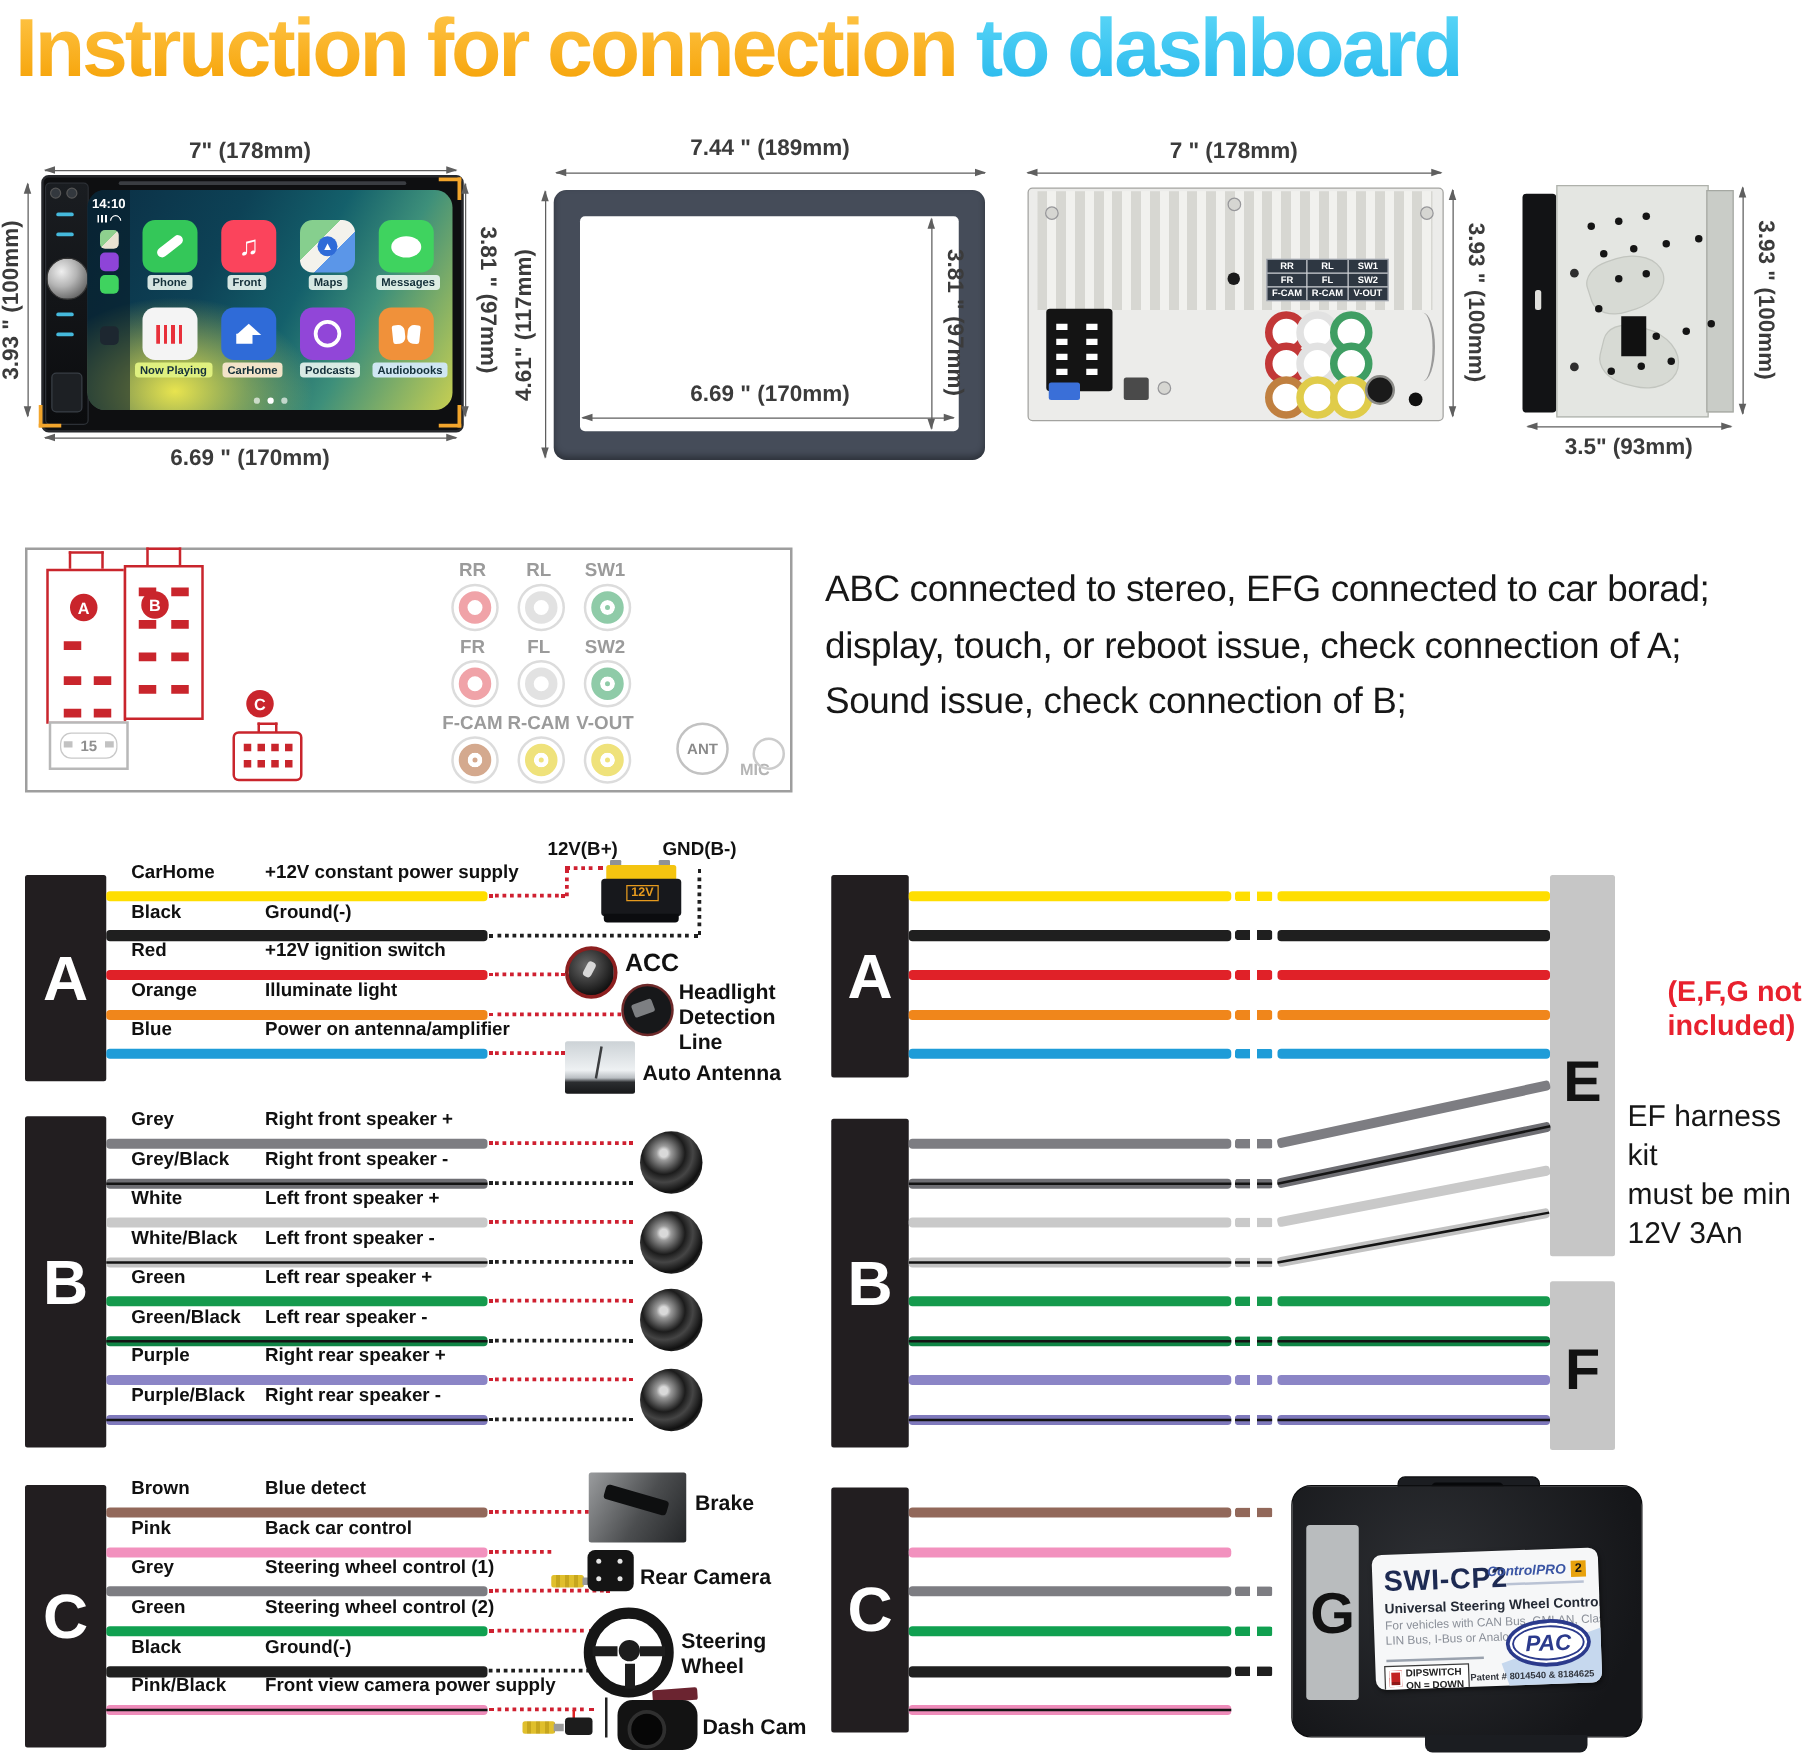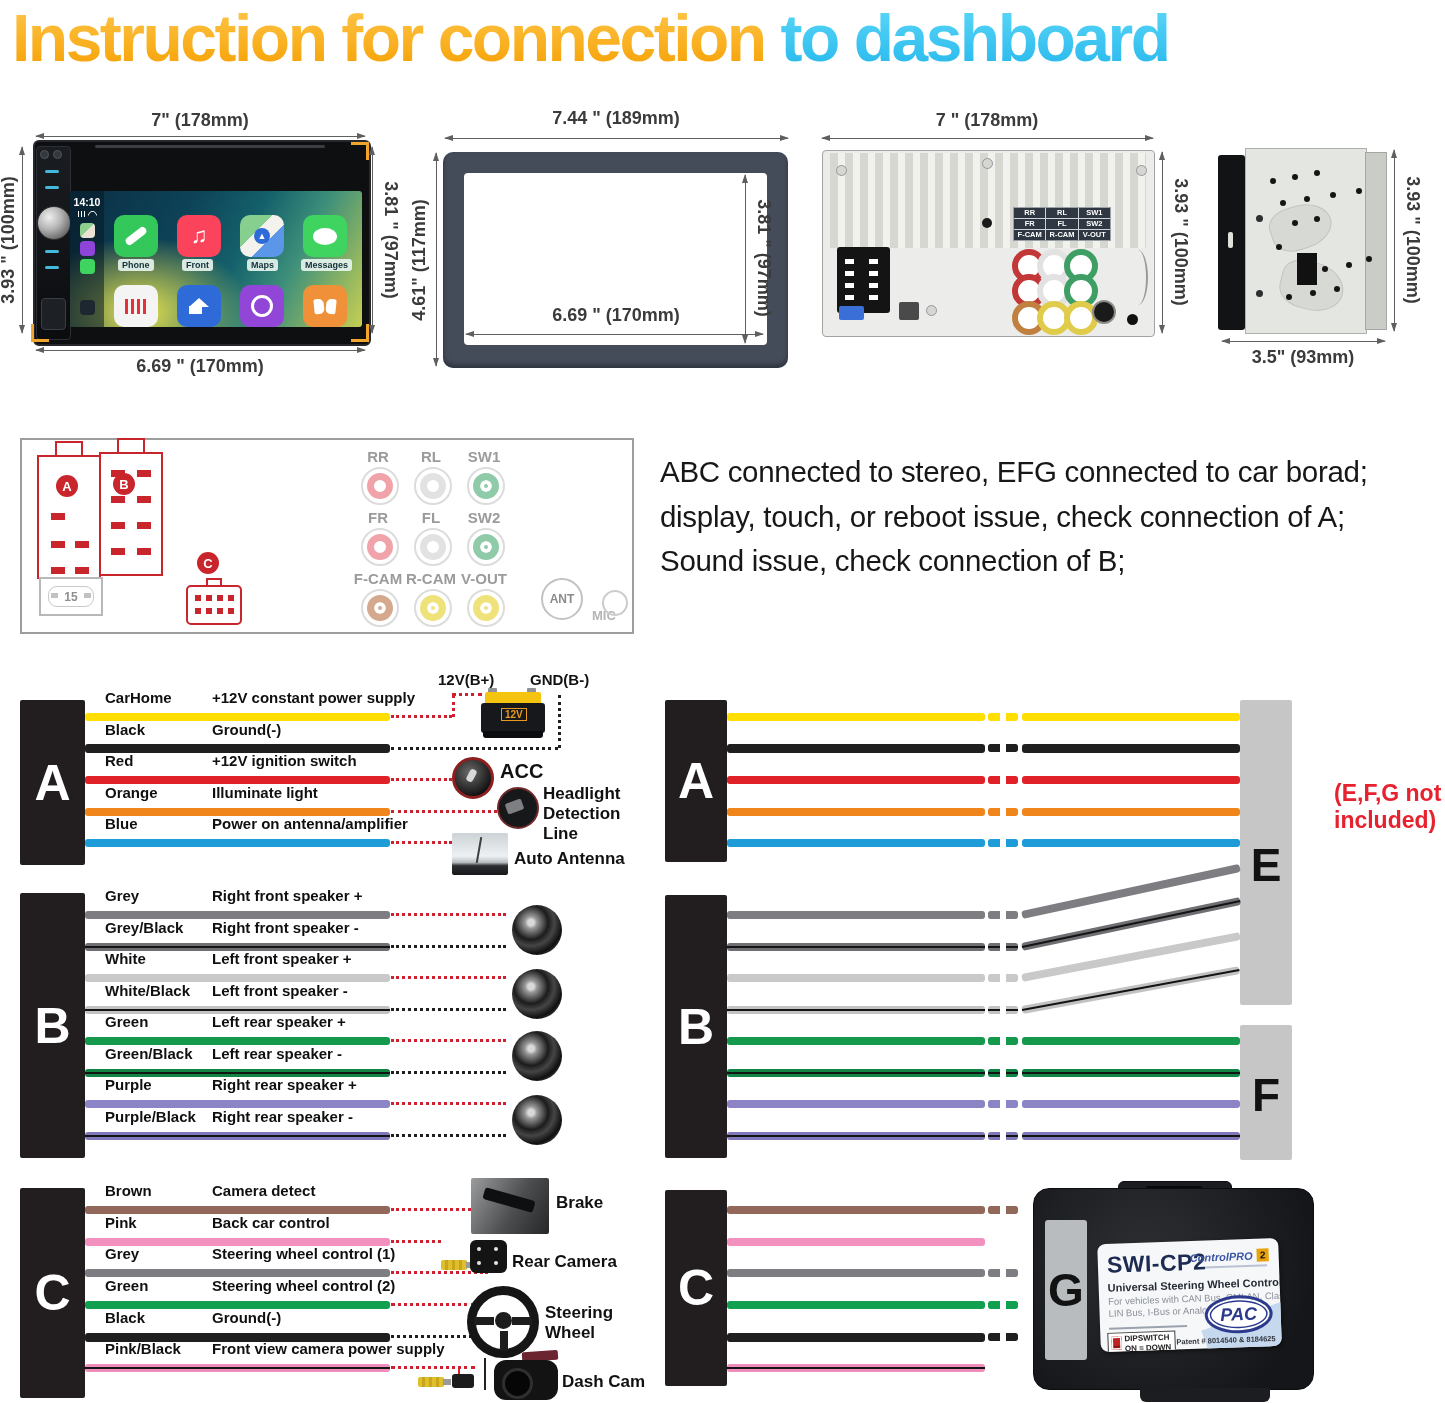--- a/index.html
+++ b/index.html
@@ -29,22 +29,22 @@
 
   
   .unit{left:33px;top:140px;width:334px;height:202px;background:#0e0f11;border:2px solid #26282c;border-radius:6px;}
   .unit-slot{left:95px;top:145px;width:230px;height:3px;background:#3a3d42;border-radius:2px;}
   .side-strip{left:36px;top:146px;width:33px;height:192px;background:linear-gradient(#1a1d21,#0b0c0e);border-radius:4px;border:1px solid #2c3036;}
   .cam-dot{width:7px;height:7px;border-radius:50%;background:#33383e;border:1px solid #555;}
   .knob{left:37px;top:206px;width:32px;height:32px;border-radius:50%;border:1px solid #333;
         background:radial-gradient(circle at 35% 32%, #efefef, #b5b5b5 40%, #6d6d6d 75%, #3c3c3c);}
   .cyanbar{width:14px;height:2.5px;background:#45b9dc;border-radius:2px;}
   .usb-door{left:41px;top:298px;width:23px;height:30px;background:#1d2024;border:1px solid #383e45;border-radius:4px;}
-  .screen{left:70px;top:152px;width:292px;height:136px;border-radius:3px;overflow:hidden;
-          background:linear-gradient(118deg,#0b2e44 0%,#0d4256 34%,#14606b 55%,#3d8f7a 72%,#c7cf52 100%);margin-top:39px;}
+  .screen{left:70px;top:152px;width:292px;height:176px;border-radius:14px;overflow:hidden;
+          background:linear-gradient(118deg,#0b2e44 0%,#0d4256 34%,#14606b 55%,#3d8f7a 72%,#c7cf52 100%);}
   .screen:before{content:"";position:absolute;left:-40px;bottom:-60px;width:220px;height:150px;border-radius:50%;
           background:radial-gradient(closest-side,#e8e44f,rgba(232,228,79,0));}
   .sbar{position:absolute;left:0;top:0;width:34px;height:182px;background:rgba(8,26,36,.55);}
   .time{font-size:10.5px;font-weight:bold;color:#fff;}
   .mini{width:15px;height:15px;border-radius:4px;margin:3px auto 0;}
   .tile{position:absolute;width:44px;height:42px;border-radius:10px;}
   .alabel{position:absolute;font-size:9px;font-weight:bold;color:#14303a;background:rgba(230,243,238,.92);
           border-radius:3px;padding:0px 4px;white-space:nowrap;line-height:12px;}
   .npbars{width:22px;height:15px;background:repeating-linear-gradient(90deg,#e8303a 0 3px,rgba(0,0,0,0) 3px 6px);}
   .pring{width:16px;height:16px;border:3px solid #fff;border-radius:50%;}
@@ -513,21 +513,21 @@
   <div class="abs bar str" style="left: 85px; top: 1132px; width: 305px; background-color: rgb(127, 121, 188);"></div>
   <div class="abs dots" style="left: 391px; top: 1134px; width: 115px; border-top-color: rgb(31, 31, 31);"></div>
   <div class="abs spk" style="left:512px;top:905px"></div>
   <div class="abs spk" style="left:512px;top:969px"></div>
   <div class="abs spk" style="left:512px;top:1031px"></div>
   <div class="abs spk" style="left:512px;top:1095px"></div>
 
   <div class="abs blk f" style="left:20px;top:1188px;width:65px;height:210px">C</div>
   <div class="abs wrow" style="left:105px;top:1182px">
       <span class="wn">Brown</span>
-      <span class="wf">Camera detect</span>
+      <span class="wf">Blue detect</span>
     </div>
   <div class="abs bar" style="left: 85px; top: 1206px; width: 305px; background-color: rgb(146, 104, 90);"></div>
   <div class="abs dots" style="left: 391px; top: 1208px; width: 80px; border-top-color: rgb(207, 32, 48);"></div>
   <div class="abs wrow" style="left:105px;top:1214px">
       <span class="wn">Pink</span>
       <span class="wf">Back car control</span>
     </div>
   <div class="abs bar" style="left: 85px; top: 1238px; width: 305px; background-color: rgb(242, 145, 190);"></div>
   <div class="abs dots" style="left: 391px; top: 1240px; width: 50px; border-top-color: rgb(207, 32, 48);"></div>
   <div class="abs wrow" style="left:105px;top:1245px">
@@ -601,20 +601,25 @@
   <div class="abs bar" style="left: 1022px; top: 776px; width: 218px; background-color: rgb(224, 33, 40);"></div>
   <div class="abs bar" style="left: 727px; top: 808px; width: 258px; background-color: rgb(240, 134, 27);"></div>
   <div class="abs dsh" style="left: 988px; top: 808px; background-color: rgb(240, 134, 27);"></div>
   <div class="abs bar" style="left: 1022px; top: 808px; width: 218px; background-color: rgb(240, 134, 27);"></div>
   <div class="abs bar" style="left: 727px; top: 839px; width: 258px; background-color: rgb(30, 156, 216);"></div>
   <div class="abs dsh" style="left: 988px; top: 839px; background-color: rgb(30, 156, 216);"></div>
   <div class="abs bar" style="left: 1022px; top: 839px; width: 218px; background-color: rgb(30, 156, 216);"></div>
   <div class="abs redn" style="left:1302px;top:780px">
     <div>(E,F,G not</div>
       <div>included)</div>
+  </div>
+  <div class="abs kit" style="left:1302px;top:878px">
+    <div>EF harness kit</div>
+      <div>must be min</div>
+      <div>12V 3An</div>
   </div>
 
   <div class="abs blk f" style="left:665px;top:895px;width:62px;height:263px">B</div>
   <div class="abs greyblk" style="left:1240px;top:1025px;width:52px;height:135px"></div>
   <div class="abs gl" style="left:1240px;top:1068px;width:52px">F</div>
   <div class="abs bar" style="left: 727px; top: 911px; width: 258px; background-color: rgb(125, 125, 130);"></div>
   <div class="abs dsh" style="left: 988px; top: 911px; background-color: rgb(125, 125, 130);"></div>
   <div class="abs bar diag" style="left: 1022px; top: 911px; width: 223px; transform: rotate(-12.2deg); background-color: rgb(125, 125, 130);"></div>
   <div class="abs bar str" style="left: 727px; top: 943px; width: 258px; background-color: rgb(110, 110, 115);"></div>
   <div class="abs dsh str" style="left: 988px; top: 943px; background-color: rgb(110, 110, 115);"></div>

